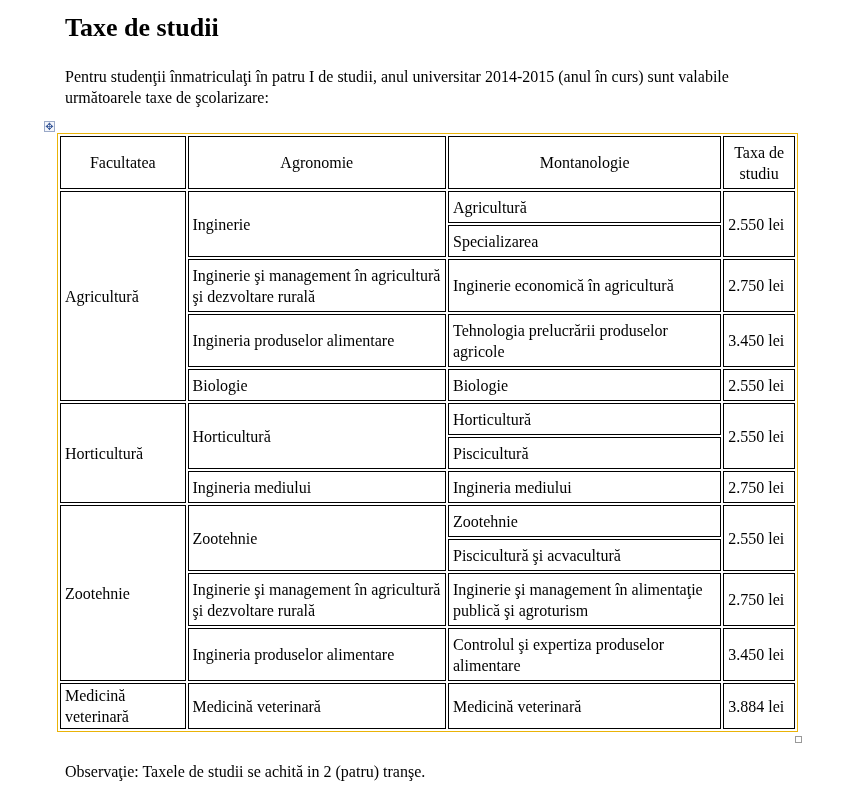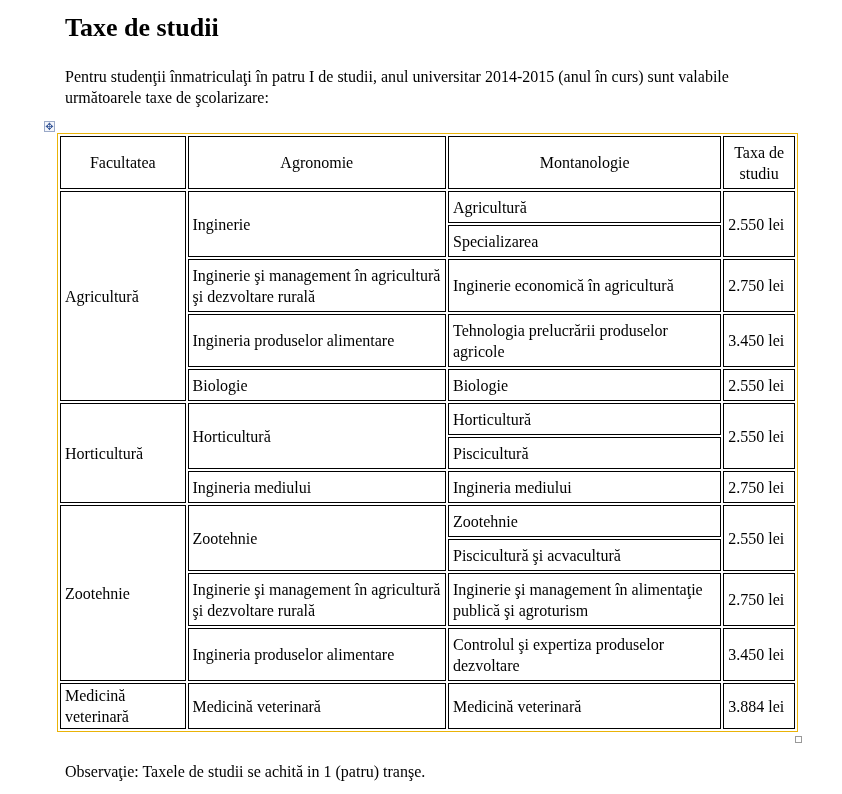--- a/index.html
+++ b/index.html
@@ -96,27 +96,27 @@
       <tr class="r1">
         <td>Piscicultură şi acvacultură</td>
       </tr>
       <tr class="r2">
         <td rowspan="1">Inginerie şi management în agricultură şi dezvoltare rurală</td>
         <td>Inginerie şi management în alimentaţie publică şi agroturism</td>
         <td rowspan="1" class="fee">2.750 lei</td>
       </tr>
       <tr class="r2">
         <td rowspan="1">Ingineria produselor alimentare</td>
-        <td>Controlul şi expertiza produselor dezvoltare</td>
+        <td>Controlul şi expertiza produselor alimentare</td>
         <td rowspan="1" class="fee">3.450 lei</td>
       </tr>
       <tr class="r1">
         <td rowspan="1">Medicină veterinară</td>
         <td rowspan="1">Medicină veterinară</td>
         <td>Medicină veterinară</td>
         <td rowspan="1" class="fee">3.884 lei</td>
       </tr>
     </tbody>
 </table>
 
 <div class="resize-handle"></div>
 
-<p class="note"><b>Observaţie:</b><span> Taxele de studii se achită in 1 (patru) tranşe.</span></p>
+<p class="note"><b>Observaţie:</b><span> Taxele de studii se achită in 2 (patru) tranşe.</span></p>
 
 </body></html>

